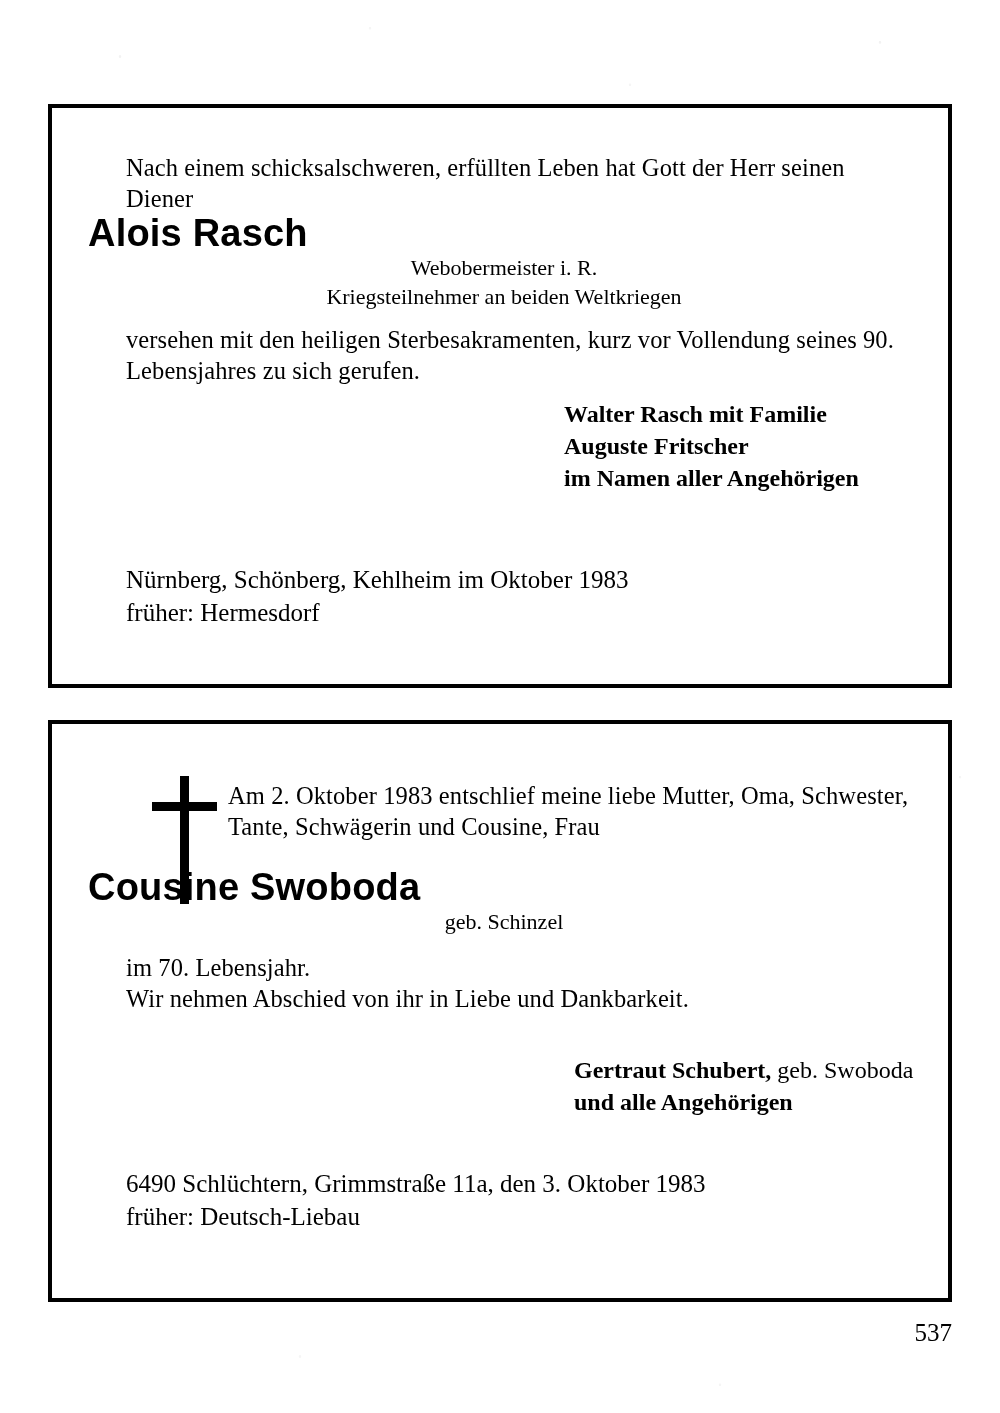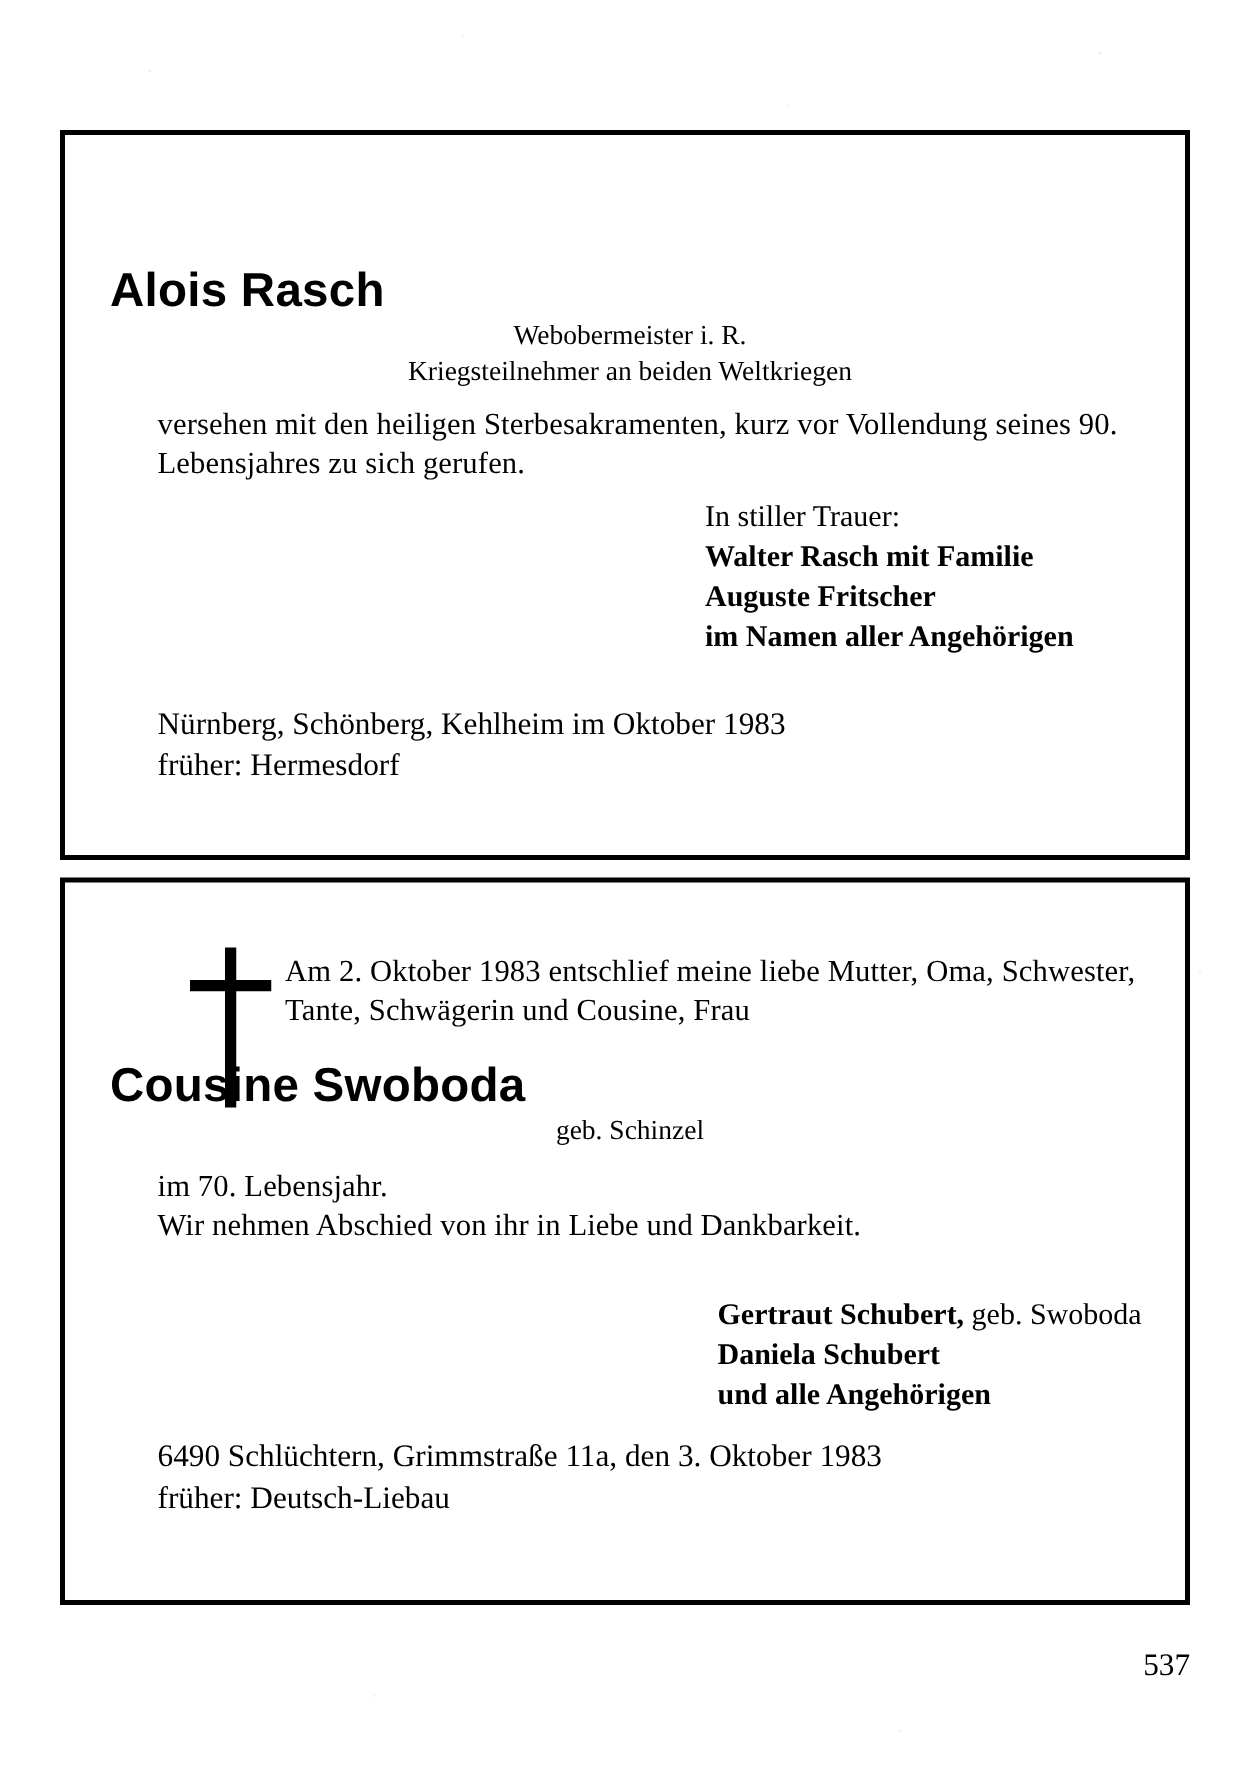--- a/index.html
+++ b/index.html
@@ -34,21 +34,21 @@
 
   .notice {
     position: absolute;
     left: 48px;
     width: 904px;
     border: 4px solid #000000;
     box-sizing: border-box;
     background: transparent;
   }
   .notice-1 { top: 104px; height: 584px; }
-  .notice-2 { top: 702px; height: 582px; }
+  .notice-2 { top: 720px; height: 582px; }
 
   .inner {
     position: relative;
     height: 100%;
     padding: 0 36px;
     box-sizing: border-box;
   }
 
   .para {
     font-size: 24.5px;
@@ -129,32 +129,32 @@
     font-family: "Liberation Serif", serif;
   }
 </style>
 </head>
 <body>
 
 <div class="page">
 
   <div class="notice notice-1">
     <div class="inner">
+      <div class="para n1-intro">Nach einem schicksalschweren, erfüllten Leben hat Gott der Herr seinen Diener</div>
 
       <div class="bigname n1-name">Alois Rasch</div>
 
       <div class="n1-sub">
         <div class="subname">Webobermeister i. R.</div>
         <div class="subname">Kriegsteilnehmer an beiden Weltkriegen</div>
       </div>
 
       <div class="para n1-body">versehen mit den heiligen Sterbesakramenten, kurz vor Vollendung seines 90. Lebensjahres zu sich gerufen.</div>
 
       <div class="mourn-block n1-mourn">
-        <div class="mourn-head">In stiller Trauer:</div>
         <div class="mourn-name">Walter Rasch mit Familie</div>
         <div class="mourn-name">Auguste Fritscher</div>
         <div class="mourn-name">im Namen aller Angehörigen</div>
       </div>
 
       <div class="place n1-place">
         <div>Nürnberg, Schönberg, Kehlheim im Oktober 1983</div>
         <div>früher: Hermesdorf</div>
       </div>
     </div>
@@ -178,23 +178,20 @@
       <div class="para n2-body">
         <div>im 70. Lebensjahr.</div>
         <div>Wir nehmen Abschied von ihr in Liebe und Dankbarkeit.</div>
       </div>
 
       <div class="mourn-block n2-mourn">
         <div>
           <span class="mourn-name">Gertraut Schubert,</span><span> geb. Swoboda</span>
         </div>
         <div>
-          <span class="mourn-name">Daniela Schubert</span>
-        </div>
-        <div>
           <span class="mourn-name">und alle Angehörigen</span>
         </div>
       </div>
 
       <div class="place n2-place">
         <div>6490 Schlüchtern, Grimmstraße 11a, den 3. Oktober 1983</div>
         <div>früher: Deutsch-Liebau</div>
       </div>
     </div>
   </div>

